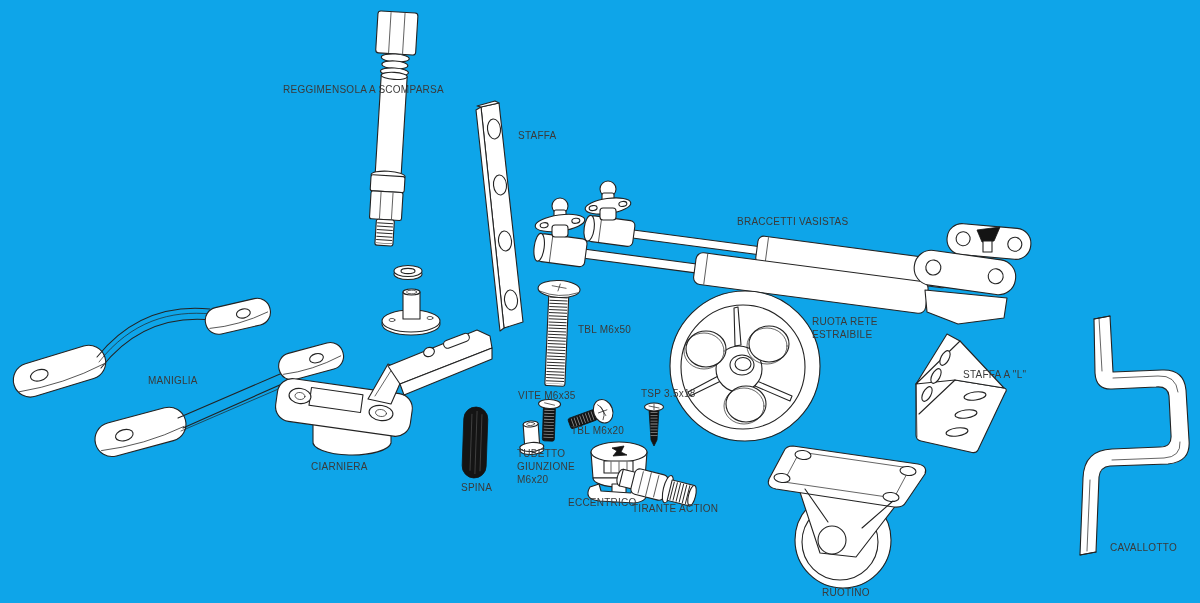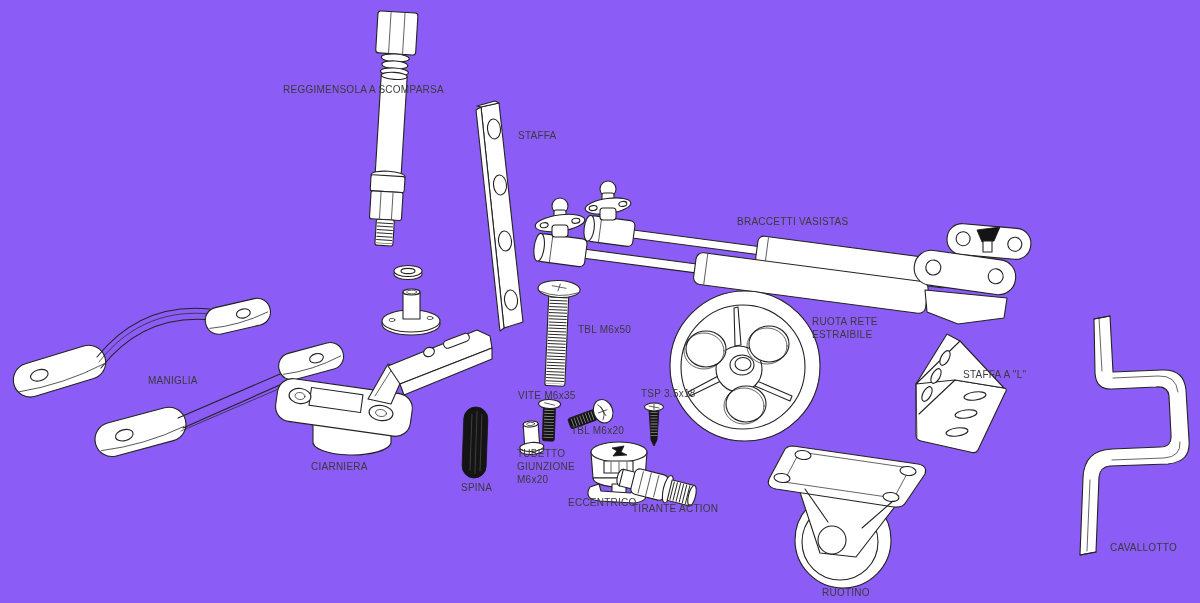--- a/index.html
+++ b/index.html
@@ -1,16 +1,16 @@
 <!DOCTYPE html>
 <html><head>
 <meta charset="utf-8">
 <style>
   html,body{margin:0;padding:0;background:#ffffff;}
-  .canvas{position:relative;width:1200px;height:603px;background:#8b5cf6;overflow:hidden;text-align:right;}
+  .canvas{position:relative;width:1200px;height:603px;background:#0ea5e9;overflow:hidden;text-align:right;}
   svg{display:block;}
   .p{fill:#ffffff;stroke:#232323;stroke-width:1.1;stroke-linejoin:round;stroke-linecap:round;}
   .l{fill:none;stroke:#232323;stroke-width:1.1;stroke-linecap:round;}
   .thin{fill:none;stroke:#232323;stroke-width:.7;stroke-linecap:round;}
   .d{fill:#141414;stroke:#141414;stroke-width:.8;}
   .lbl{font-family:"Liberation Sans",sans-serif;font-size:10px;fill:#3a3a3a;letter-spacing:.25px;}
 </style>
 </head>
 <body>
 

